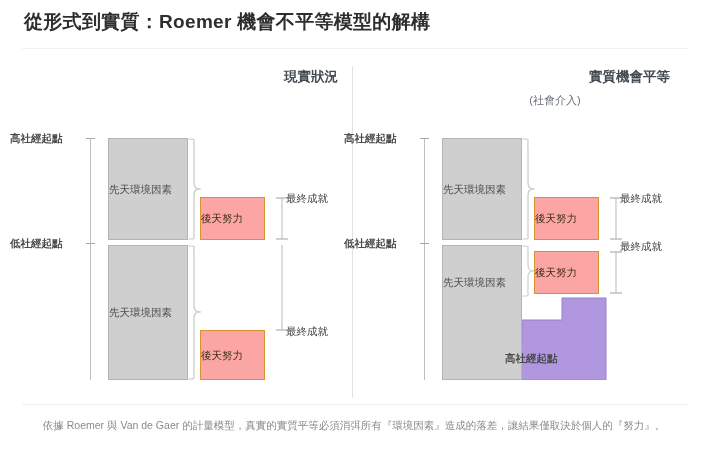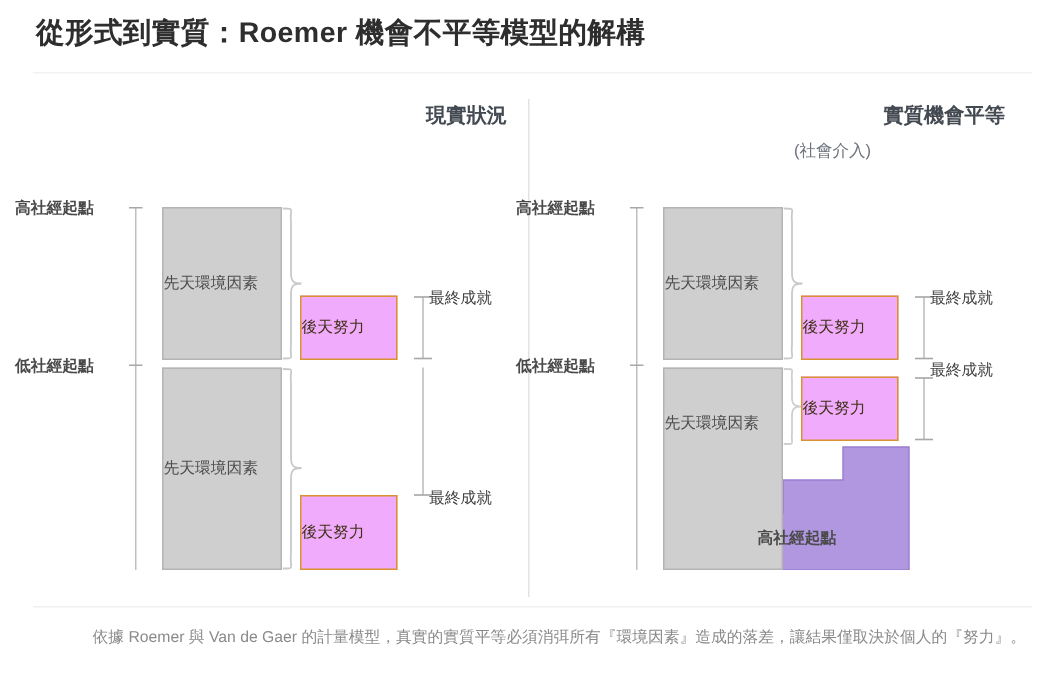--- a/index.html
+++ b/index.html
@@ -97,21 +97,21 @@
     font-size: 10.5px;
     line-height: 1.2;
     white-space: nowrap;
   }
   .bar-gray {
     background: #cfcfcf;
     border: 1px solid #b4b4b4;
     color: #4e4e4e;
   }
   .bar-orange {
-    background: #f0abfc;
+    background: #fca5a5;
     border: 1px solid #d9922f;
     color: #3f3017;
     font-weight: 400;
   }
 
   
   .brace {
     position: absolute;
     pointer-events: none;
   }
@@ -155,21 +155,21 @@
     background: #f0f0f0;
   }
   .footnote {
     position: absolute;
     left: 24px;
     top: 416px;
     width: 660px;
     font-size: 10.5px;
     line-height: 1.75;
     color: #8a8a8a;
-    text-align: right;
+    text-align: center;
   }
 </style>
 </head>
 <body>
 
 <div id="infographic">
 
   <div class="page-title">從形式到實質：Roemer 機會不平等模型的解構</div>
   <div class="title-rule"></div>
 

